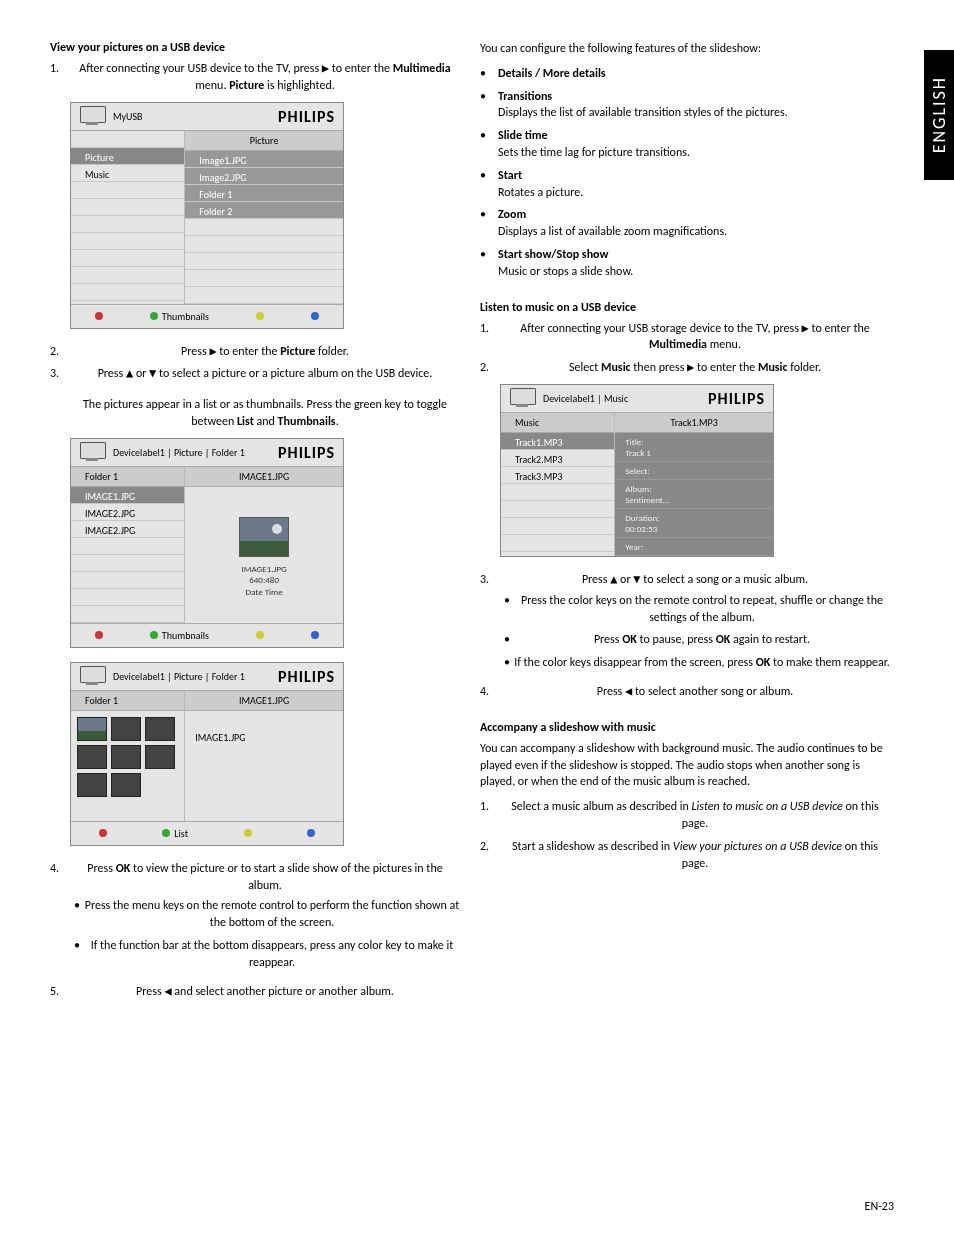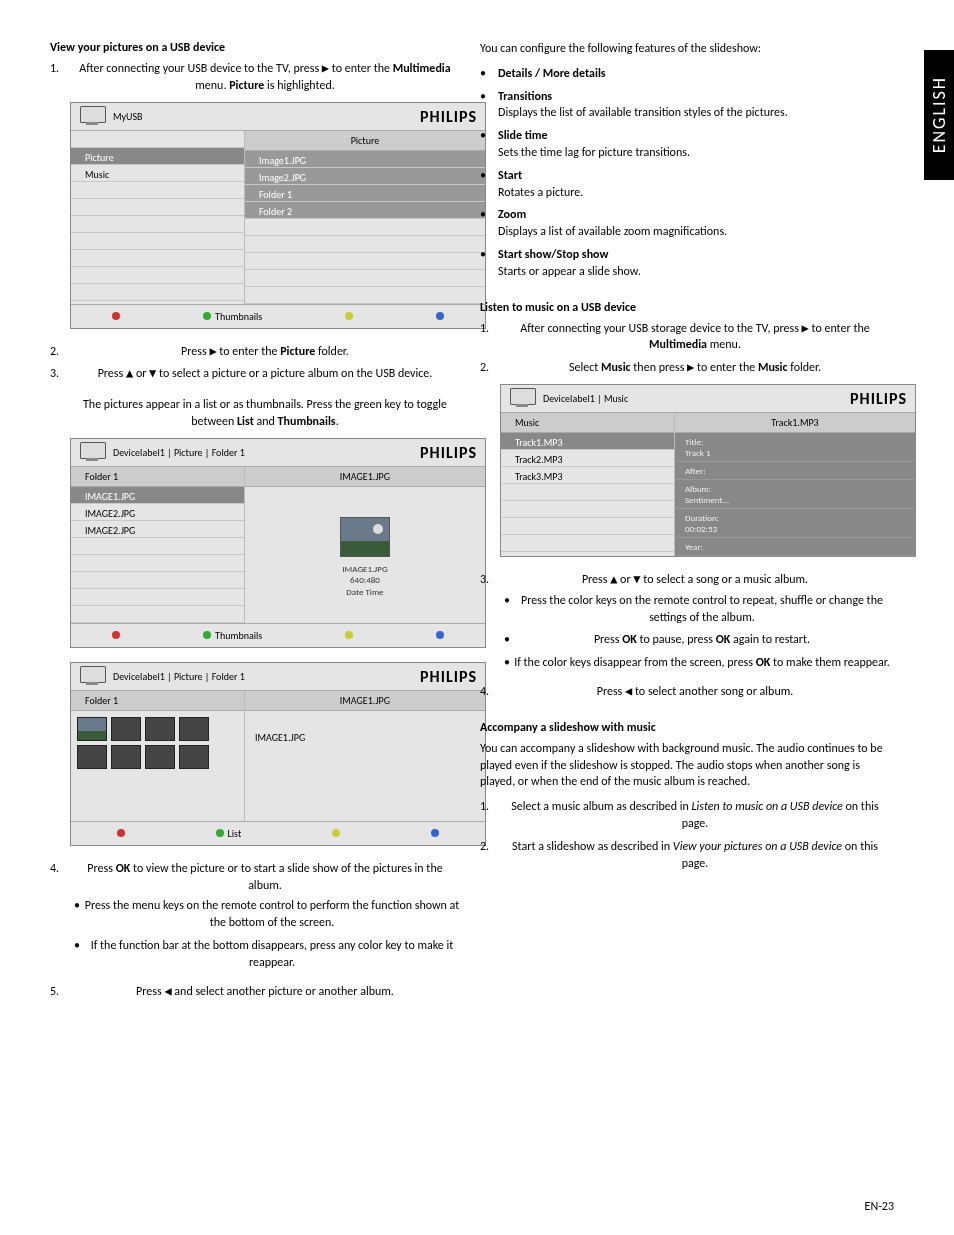--- a/index.html
+++ b/index.html
@@ -52,21 +52,21 @@
   ul.bullets > li > .body { flex: 1; }
   ul.sub { list-style: none; padding-left: 0; margin-top: 4px; }
   ul.sub > li { display: flex; margin-bottom: 6px; line-height: 1.4; }
   ul.sub > li > .dot { width: 14px; flex-shrink: 0; }
   ul.sub > li > .body { flex: 1; }
   .b { font-weight: bold; }
   .i { font-style: italic; }
   .arrow { font-family: monospace; }
   .screenshot {
     border: 1px solid #888; background: #e5e5e5; margin: 8px 0 14px 20px;
-    font-size: 10px; width: 416px;
+    font-size: 10px; width: 274px;
   }
   .ss-head { display: flex; align-items: center; height: 28px; border-bottom: 1px solid #aaa; }
   .ss-tvicon {
     width: 30px; height: 20px; margin: 0 6px; position: relative;
   }
   .ss-tvicon::before {
     content: ""; position: absolute; left: 3px; top: 0; width: 24px; height: 15px;
     border: 1px solid #555; background: #ddd; border-radius: 1px;
   }
   .ss-tvicon::after {
@@ -290,21 +290,21 @@
     <li>
           <span class="dot">•</span>
           <span class="body"><span class="b">Start</span><br><span>Rotates a picture.</span></span>
         </li>
     <li>
           <span class="dot">•</span>
           <span class="body"><span class="b">Zoom</span><br><span>Displays a list of available zoom magnifications.</span></span>
         </li>
     <li>
           <span class="dot">•</span>
-          <span class="body"><span class="b">Start show/Stop show</span><br><span>Starts or appear a slide show.</span></span>
+          <span class="body"><span class="b">Start show/Stop show</span><br><span>Music or stops a slide show.</span></span>
         </li>
   </ul>
 
   <div class="spacer"></div>
   <h4>Listen to music on a USB device</h4>
   <ol>
     <li>
           <span class="num">1.</span>
           <span class="body"><span>After connecting your USB storage device to the TV, press </span><span class="arrow">▶</span><span> to enter the </span><span class="b">Multimedia</span><span> menu.</span></span>
         </li>
@@ -331,21 +331,21 @@
         <div class="ss-row">&nbsp;</div>
         <div class="ss-row">&nbsp;</div>
       </div>
       <div class="ss-right">
         <div class="ss-colhead">Track1.MP3</div>
         <div class="meta-row">
               <span class="meta-k">Title:</span>
               <span>Track 1</span>
             </div>
         <div class="meta-row">
-              <span class="meta-k">After:</span>
+              <span class="meta-k">Select:</span>
               <span></span>
             </div>
         <div class="meta-row">
               <span class="meta-k">Album:</span>
               <span>Sentiment...</span>
             </div>
         <div class="meta-row">
               <span class="meta-k">Duration:</span>
               <span>00:02:53</span>
             </div>

